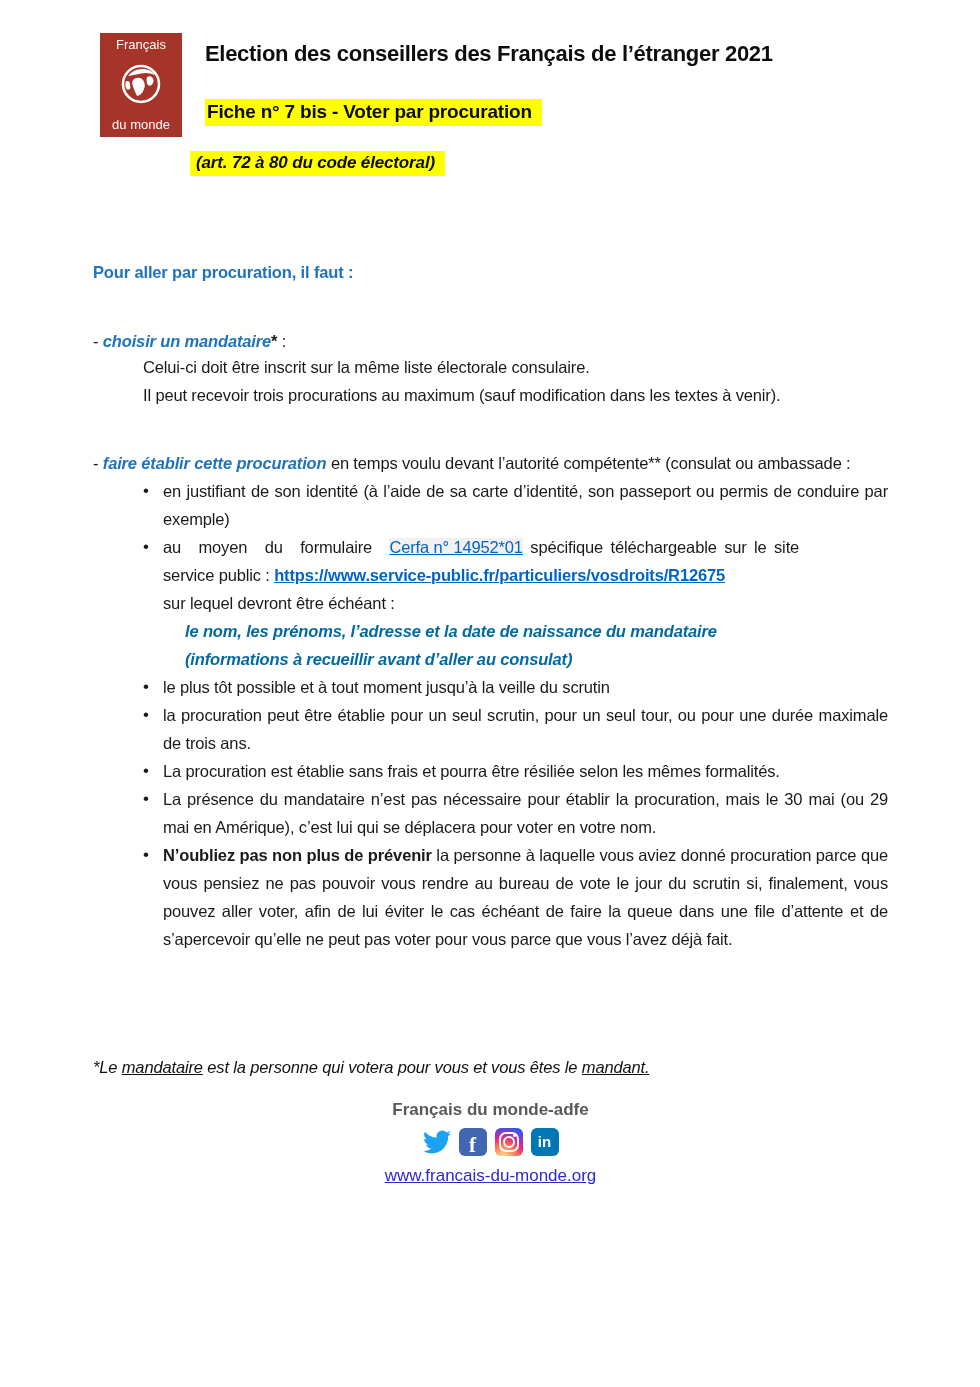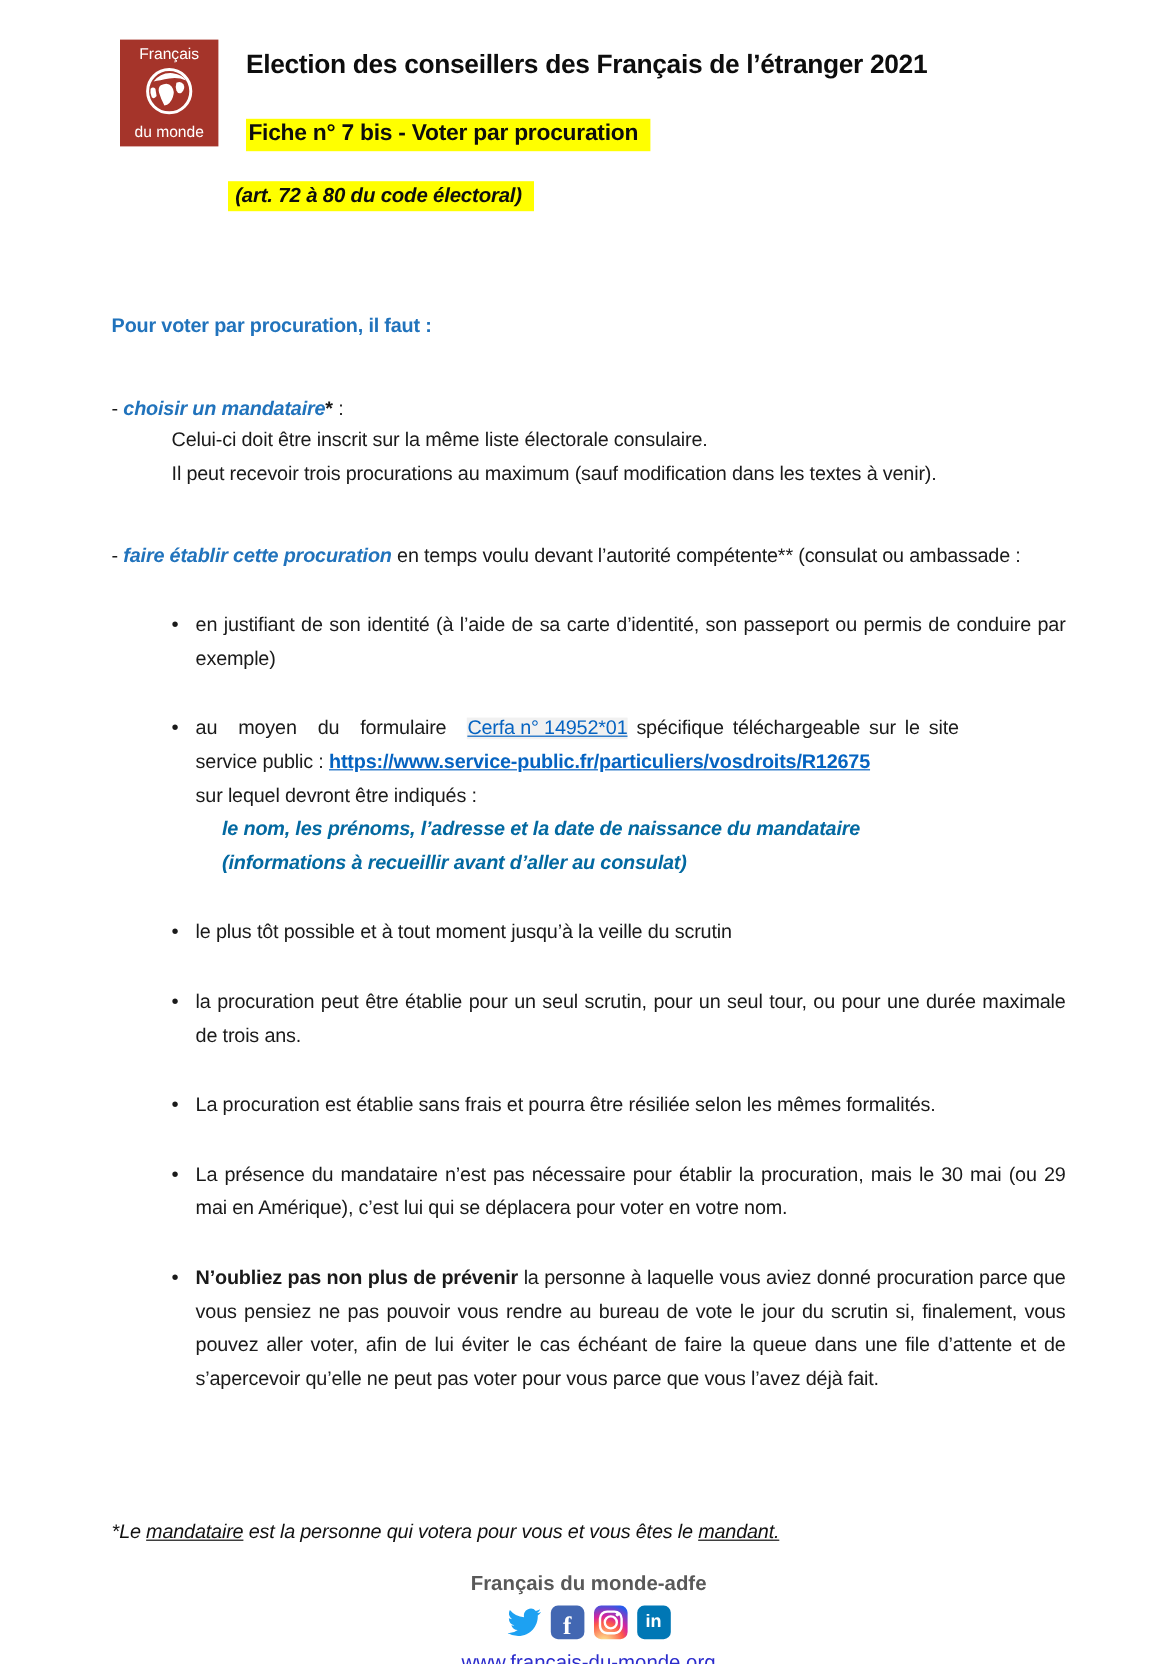--- a/index.html
+++ b/index.html
@@ -6,21 +6,21 @@
   .page {
     width: 980px; height: 1387px; position: relative; overflow: hidden;
     background: #ffffff; color: #1a1a1a;
     font-family: "Liberation Sans", sans-serif;
     font-size: 16.5px; letter-spacing: -0.15px;
   }
 
   
   .header { position: relative; height: 190px; }
   .logo {
-    position: absolute; left: 100px; top: 33px; width: 82px; height: 89px;
+    position: absolute; left: 100px; top: 33px; width: 82px; height: 104px;
     background: #A5342A; color: #fff; text-align: center;
     display: flex; flex-direction: column; align-items: center;
     justify-content: space-between; box-sizing: border-box; padding: 5px 2px;
   }
   .logo-text { font-size: 13px; line-height: 14px; letter-spacing: 0; }
   .doc-title {
     position: absolute; left: 205px; top: 41px;
     font-size: 22px; font-weight: bold; color: #0d0d0d; letter-spacing: -0.3px;
     white-space: nowrap;
   }
@@ -41,21 +41,21 @@
   .bodycol { margin: 0 92px 0 93px; line-height: 28px; }
   .intro { margin-top: 70px; line-height: 24px; color: #2173BC; font-weight: bold; }
   .cond { line-height: 24px; }
   .cond-1 { margin-top: 52px; }
   .cond-2 { margin-top: 45px; }
   .cond-3 { margin-top: 40px; line-height: 28px; padding-left: 50px; text-indent: -50px; text-align: justify; }
   .blue-lead { color: #2173BC; font-weight: bold; font-style: italic; }
   .cond-sub { margin-left: 50px; line-height: 28px; }
 
   ul.blist { margin: 0; padding: 0 0 0 48px; list-style: none; }
-  ul.blist li { position: relative; padding-left: 22px; text-align: justify; margin-top: 30px; }
+  ul.blist li { position: relative; padding-left: 22px; text-align: justify; }
   ul.blist li::before {
     content: "\2022"; position: absolute; left: 2px; top: 0;
     font-size: 17px; color: #1a1a1a;
   }
   .wsp-wide { word-spacing: 13px; }
   .wsp { word-spacing: 3px; }
   .lnk { color: #0563C1; text-decoration: underline; cursor: pointer; }
   .lnk-cerfa { background: #F1F1F1; }
   .lnk-url { font-weight: 600; }
   .red-block { margin-left: 22px; color: #0369a1; font-weight: bold; font-style: italic; text-align: left; }
@@ -99,35 +99,35 @@
       </span>
       <div class="logo-text">du monde</div>
     </div>
     <div class="doc-title">Election des conseillers des Français de l’étranger 2021</div>
     <div class="fiche">Fiche n° 7 bis - Voter par procuration</div>
     <div class="article">(art. 72 à 80 du code électoral)</div>
   </div>
 
   <div class="bodycol">
 
-    <div class="intro">Pour voter par procuration, il faut :</div>
+    <div class="intro">Pour aller par procuration, il faut :</div>
 
 
     <div class="cond cond-2"><span>- </span><span class="blue-lead">choisir un mandataire</span><span class="b-strong">*</span><span> :</span></div>
     <div class="cond-sub">Celui-ci doit être inscrit sur la même liste électorale consulaire.</div>
     <div class="cond-sub">Il peut recevoir trois procurations au maximum (sauf modification dans les textes à venir).</div>
 
     <div class="cond-3"><span>- </span><span class="blue-lead">faire établir cette procuration</span><span> en temps voulu devant l’autorité compétente** (consulat ou ambassade :</span></div>
 
     <ul class="blist">
       <li>en justifiant de son identité (à l’aide de sa carte d’identité, son passeport ou permis de conduire par exemple)</li>
 
       <li><span class="wsp-wide">au moyen du formulaire </span><a class="lnk lnk-cerfa">Cerfa n° 14952*01</a><span class="wsp"> spécifique téléchargeable sur le site</span><br>
         <span>service public : </span><a class="lnk lnk-url">https://www.service-public.fr/particuliers/vosdroits/R12675</a><br>
-        <span>sur lequel devront être indiqués :</span>
+        <span>sur lequel devront être échéant :</span>
         <div class="red-block">
           <div>le nom, les prénoms, l’adresse et la date de naissance du mandataire</div>
           <div>(informations à recueillir avant d’aller au consulat)</div>
         </div>
       </li>
 
       <li>le plus tôt possible et à tout moment jusqu’à la veille du scrutin</li>
       <li>la procuration peut être établie pour un seul scrutin, pour un seul tour, ou pour une durée maximale de trois ans.</li>
       <li>La procuration est établie sans frais et pourra être résiliée selon les mêmes formalités.</li>
       <li>La présence du mandataire n’est pas nécessaire pour établir la procuration, mais le 30 mai (ou 29 mai en Amérique), c’est lui qui se déplacera pour voter en votre nom.</li>

